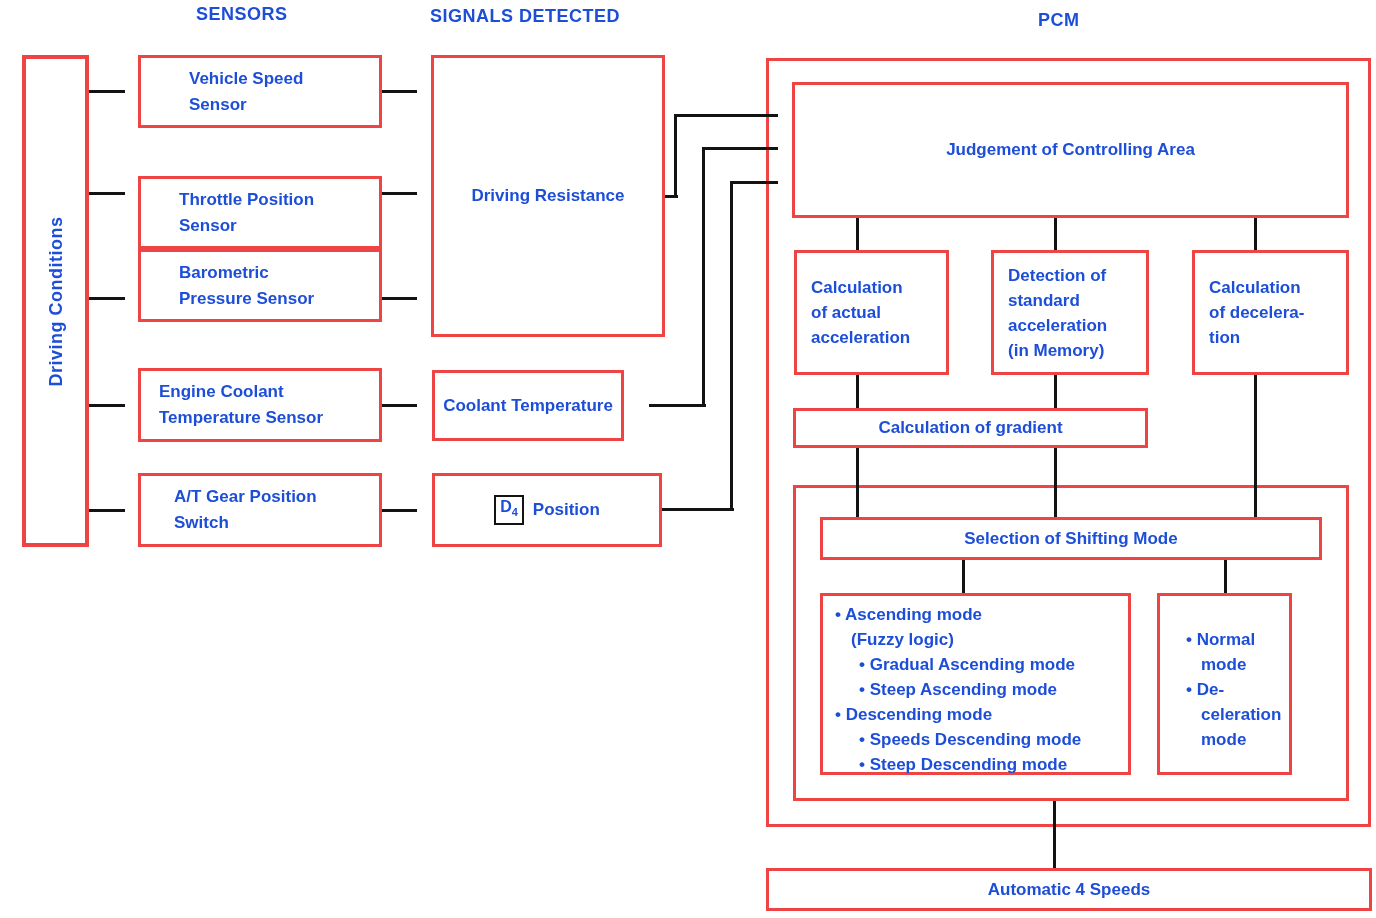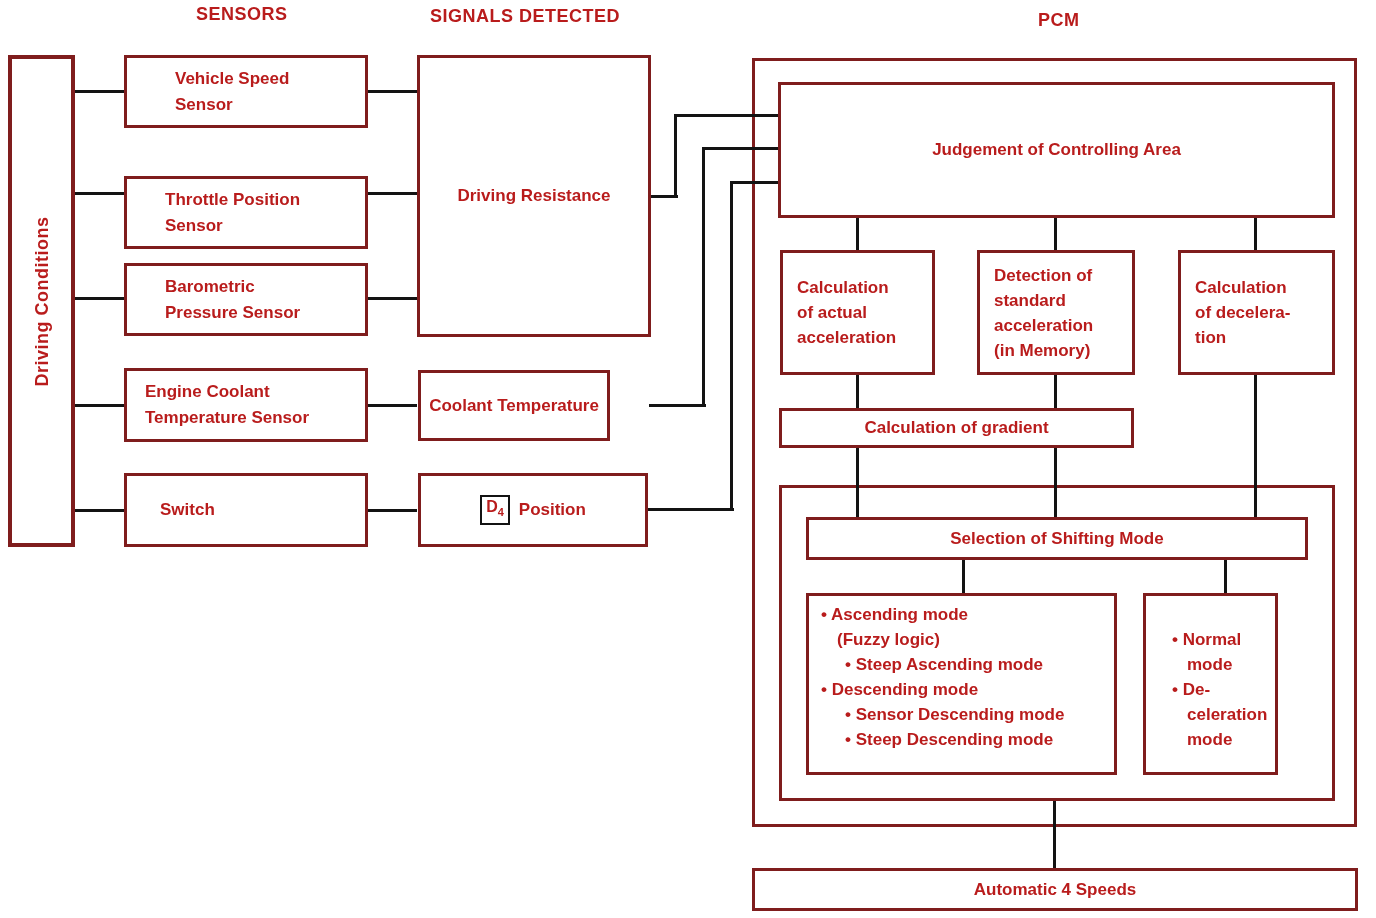--- a/index.html
+++ b/index.html
@@ -1,22 +1,22 @@
 <!DOCTYPE html>
 <html><head>
 <meta charset="utf-8">
 <style>
   html,body{margin:0;padding:0;background:#ffffff;}
   #stage{
     position:relative;width:1376px;height:918px;background:#ffffff;
     font-family:"Liberation Sans","DejaVu Sans",sans-serif;
-    color:#b91c1c;font-weight:bold;overflow:hidden;
+    color:#1d4ed8;font-weight:bold;overflow:hidden;
   }
   .hdr{position:absolute;font-size:18px;letter-spacing:0.5px;white-space:nowrap;}
-  .box{position:absolute;box-sizing:border-box;border:3px solid #7f1d1d;background:#ffffff;}
+  .box{position:absolute;box-sizing:border-box;border:3px solid #ef4444;background:#ffffff;margin-left:14px;}
   .ghost{background:transparent;}
   .hl{position:absolute;height:3px;background:#131313;}
   .vl{position:absolute;width:3px;background:#131313;}
   .sensor{display:flex;flex-direction:column;justify-content:center;font-size:17px;line-height:26px;}
   .s1{padding-left:48px;} .s2{padding-left:38px;} .s3{padding-left:38px;}
   .s4{padding-left:18px;} .s5{padding-left:33px;}
   .center{display:flex;align-items:center;justify-content:center;font-size:17px;text-align:center;}
   .leftcol{display:flex;flex-direction:column;justify-content:center;font-size:17px;line-height:25px;padding-left:14px;}
   .vbox{display:flex;align-items:center;justify-content:center;border-width:4px;}
   .vbox .rot{transform:rotate(-90deg);white-space:nowrap;font-size:18px;letter-spacing:0.5px;}
@@ -87,29 +87,30 @@
   </div>
 
   <div class="box sensor s1" style="left:124px;top:55px;width:244px;height:73px;">
     <span>Vehicle Speed</span>
     <span>Sensor</span>
   </div>
   <div class="box sensor s2" style="left:124px;top:176px;width:244px;height:73px;">
     <span>Throttle Position</span>
     <span>Sensor</span>
   </div>
-  <div class="box sensor s3" style="left:124px;top:263px;width:244px;height:73px;">
+  <div class="box sensor s3" style="left:124px;top:249px;width:244px;height:73px;">
     <span>Barometric</span>
     <span>Pressure Sensor</span>
   </div>
   <div class="box sensor s4" style="left:124px;top:368px;width:244px;height:74px;">
     <span>Engine Coolant</span>
     <span>Temperature Sensor</span>
   </div>
   <div class="box sensor s5" style="left:124px;top:473px;width:244px;height:74px;">
+    <span>A/T Gear Position</span>
     <span>Switch</span>
   </div>
 
   <div class="box center" style="left:417px;top:55px;width:234px;height:282px;">
     <span>Driving Resistance</span>
   </div>
   <div class="box center" style="left:418px;top:370px;width:192px;height:71px;">
     <span>Coolant Temperature</span>
   </div>
   <div class="box d4wrap" style="left:418px;top:473px;width:230px;height:74px;">
@@ -142,23 +143,24 @@
     <span>Calculation of gradient</span>
   </div>
 
   <div class="box center" style="left:806px;top:517px;width:502px;height:43px;">
     <span>Selection of Shifting Mode</span>
   </div>
 
   <div class="box list asc" style="left:806px;top:593px;width:311px;height:182px;">
     <div class="ind0">• Ascending mode</div>
     <div class="ind1">(Fuzzy logic)</div>
+    <div class="ind2">• Gradual Ascending mode</div>
     <div class="ind2">• Steep Ascending mode</div>
     <div class="ind0">• Descending mode</div>
-    <div class="ind2">• Sensor Descending mode</div>
+    <div class="ind2">• Speeds Descending mode</div>
     <div class="ind2">• Steep Descending mode</div>
   </div>
 
   <div class="box list nor" style="left:1143px;top:593px;width:135px;height:182px;">
     <div class="n0">• Normal</div>
     <div class="n1">mode</div>
     <div class="n0">• De-</div>
     <div class="n1">celeration</div>
     <div class="n1">mode</div>
   </div>

